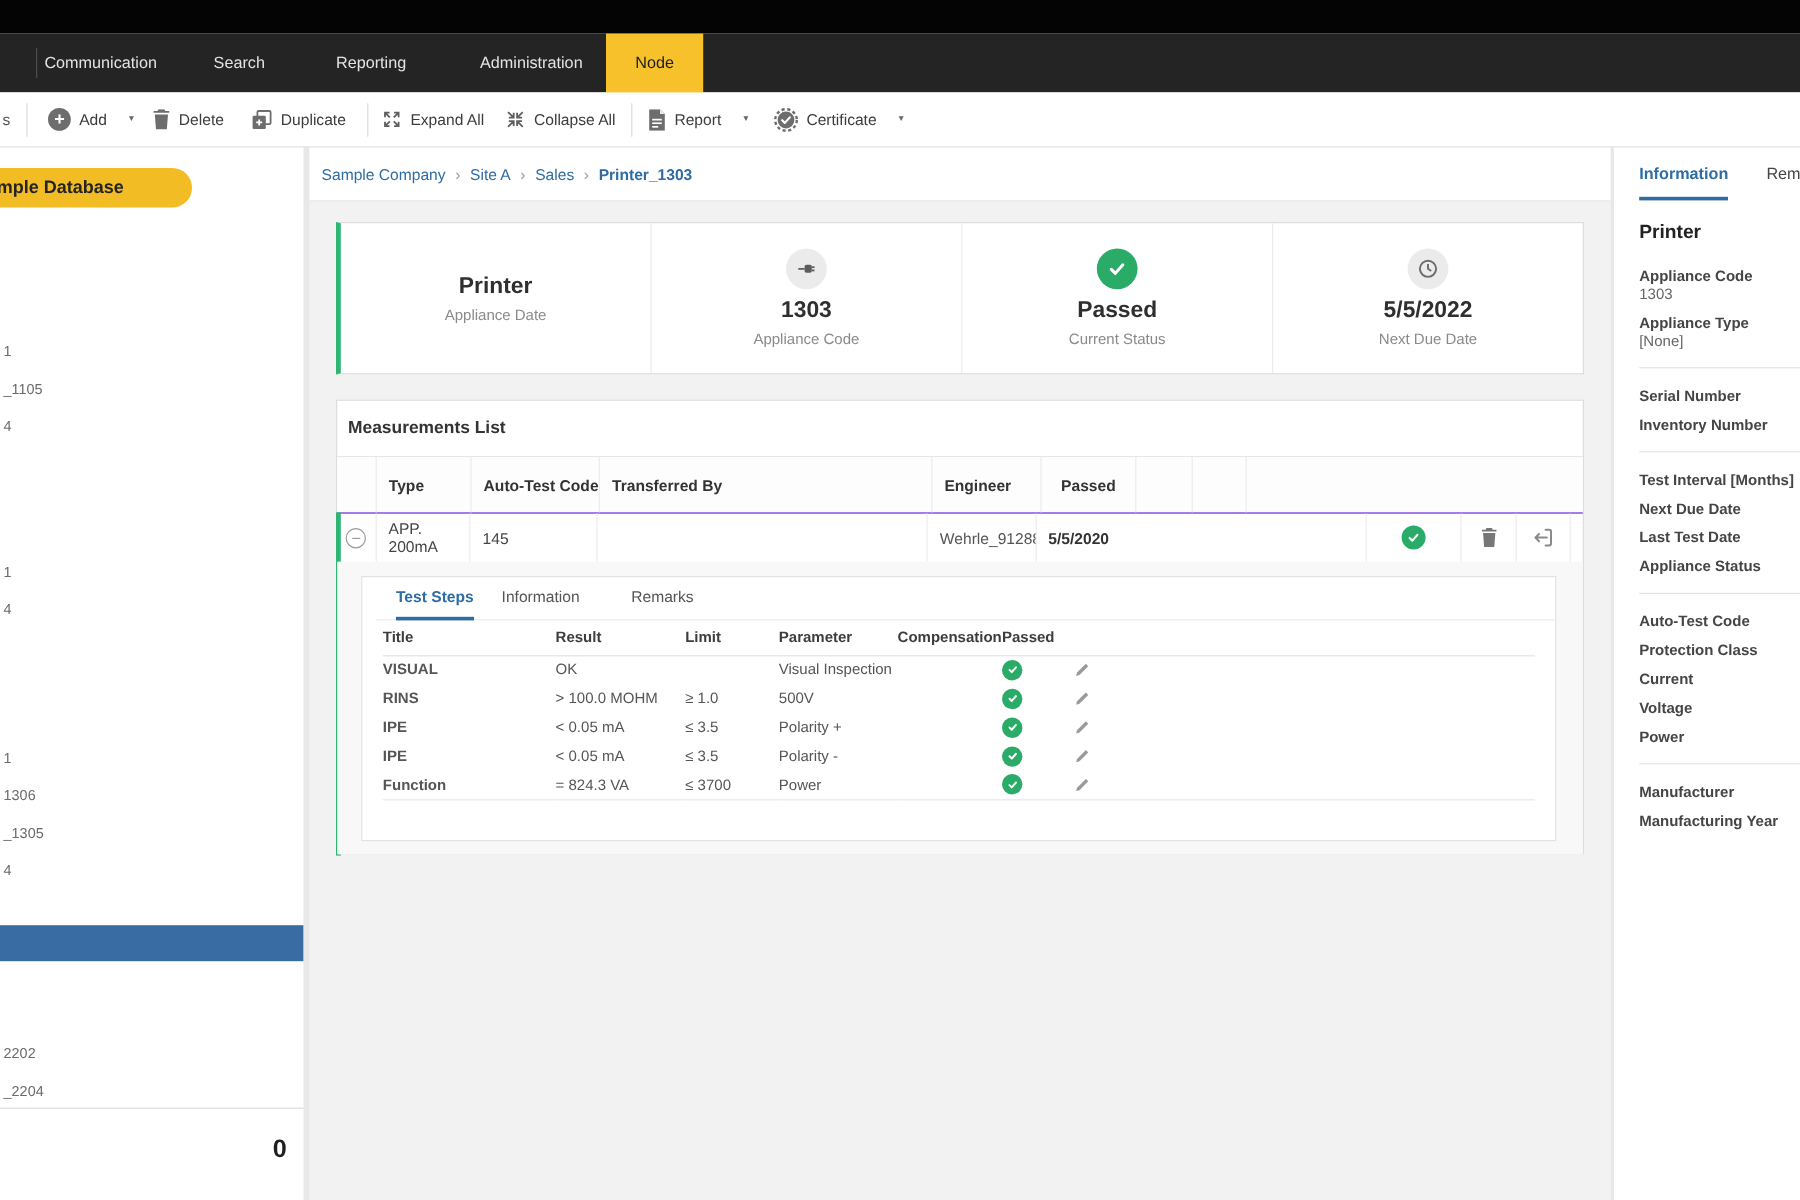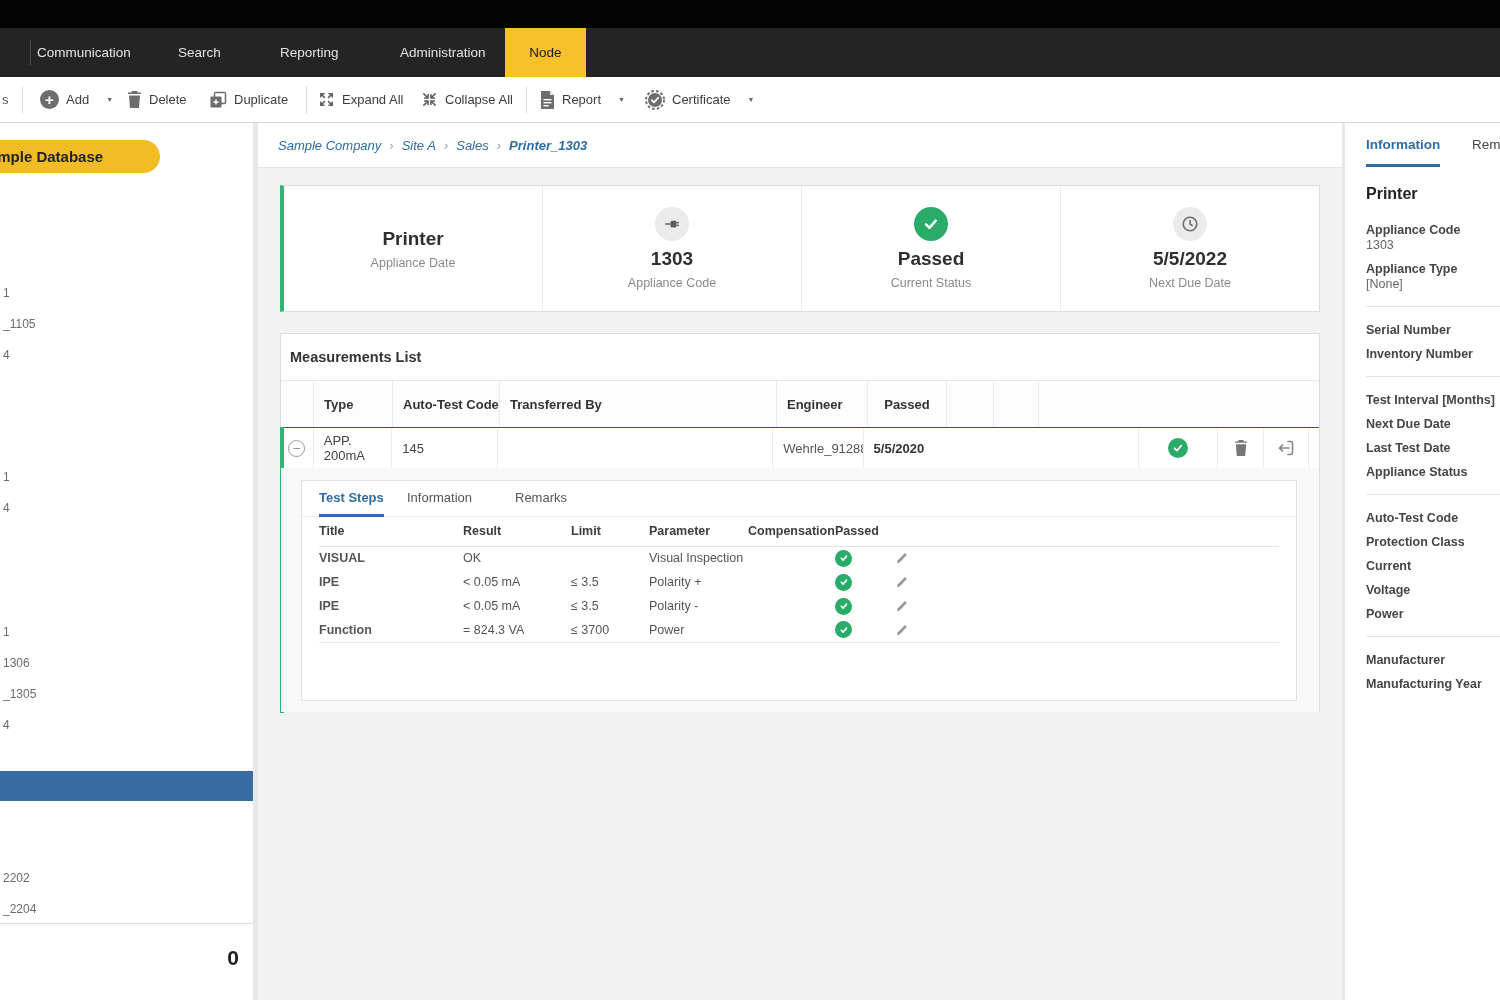--- a/index.html
+++ b/index.html
@@ -27,21 +27,21 @@
   .db-pill { position:absolute; left:-78px; top:17px; width:238px; height:33px; background:#f2bc24; border-radius:17px; text-align:center; line-height:33px; font-weight:bold; font-size:15px; color:#242424; cursor:pointer; }
   .tree-frag { position:absolute; left:3px; font-size:12px; color:#6b6b6b; line-height:14px; cursor:pointer; }
   .sel-row { position:absolute; left:0; top:648px; width:253px; height:30px; background:#3a6ca4; cursor:pointer; }
   .sb-footer { position:absolute; left:0; top:800px; width:253px; height:77px; background:#fff; border-top:1px solid #dcdcdc; }
   .sb-count { position:absolute; right:14px; top:22px; font-size:21px; font-weight:bold; color:#1f1f1f; }
   .vgap1 { position:absolute; left:253px; top:123px; width:5px; height:877px; background:#e8e8e8; }
   .vgap2 { position:absolute; left:1342px; top:123px; width:3px; height:877px; background:#e8e8e8; }
 
   
   .main { position:absolute; left:258px; top:123px; width:1084px; height:877px; background:#f2f2f2; }
-  .breadcrumb { position:absolute; left:0; top:0; width:1084px; height:45px; background:#fff; border-bottom:1px solid #e3e3e3; display:flex; align-items:center; padding-left:20px; font-size:13px;font-style:italic; }
+  .breadcrumb { position:absolute; left:0; top:0; width:1084px; height:45px; background:#fff; border-bottom:1px solid #e3e3e3; display:flex; align-items:center; padding-left:10px; font-size:13px; }
   .bc-link { color:#2e6da4; cursor:pointer; }
   .bc-link.current { font-weight:bold; }
   .bc-chev { color:#9b9b9b; padding:0 8px; font-size:13px; }
 
   
   .sum-card { position:absolute; left:22px; top:62px; width:1040px; height:127px; background:#fff; border:1px solid #ddd; border-left:4px solid #2eb573; display:flex; }
   .sum-sec { flex:1; display:flex; flex-direction:column; align-items:center; justify-content:center; border-right:1px solid #ececec; }
   .sum-sec:last-child { border-right:none;align-items:center; }
   .sum-icon { width:34px; height:34px; border-radius:50%; background:#ebebeb; display:flex; align-items:center; justify-content:center; margin-bottom:7px; }
   .sum-icon.green { background:#2aab67; }
@@ -61,21 +61,21 @@
   .w-tog{width:33px;} .w-type{width:79px;} .w-atc{width:107px;} .w-trans{width:277px;}
   .w-eng{width:91px;} .w-date{width:278px;} .w-pass{width:79px;} .w-del{width:47px;} .w-exit{width:45px;}
   .eng-val{ color:#555; }
   .date-val{ font-weight:bold; color:#333; }
   .toggle-circ { width:17px; height:17px; border:1px solid #9a9a9a; border-radius:50%; color:#8a8a8a; font-size:12px; line-height:15px; text-align:center; cursor:pointer; }
   .chk { width:20px; height:20px; border-radius:50%; background:#2aab67; display:flex; align-items:center; justify-content:center; }
   .chk.small { width:17px; height:17px; }
 
   
   .expansion { position:absolute; left:0; top:134px; width:1038px; height:244px; background:#f8f8f8; }
-  .steps-panel { position:absolute; left:20px; top:12px; width:996px; height:221px; background:#fff; border:1px solid #e2e2e2; }
+  .steps-panel { position:absolute; left:20px; top:12px; width:996px; height:221px; background:#fff; border:1px solid #e2e2e2;padding-left:11px; }
   .stabs { height:36px; border-bottom:1px solid #ececec; position:relative; }
   .stab { position:absolute; top:0; height:36px; line-height:34px; font-size:13px; color:#555; cursor:pointer; }
   .stab.active { color:#2e6da4; font-weight:bold; border-bottom:3px solid #2e6da4; }
   .steps-table { position:absolute; left:17px; top:36px; width:960px; border-collapse:collapse; font-size:12.5px; }
   .steps-table th { text-align:left; font-size:12.5px; color:#3d3d3d; height:29px; border-bottom:1px solid #e3e3e3; font-weight:bold; }
   .steps-table td { height:24px; color:#555; }
   .steps-table tr:last-child td { border-bottom:1px solid #e8e8e8; }
   .st-title { width:144px; font-weight:bold; color:#333; }
   .st-res { width:108px; } .st-lim { width:78px; } .st-par { width:99px; } .st-comp { width:87px; } .st-pass { width:60px; }
 
@@ -342,70 +342,87 @@
                       <svg width="10" height="10" viewBox="0 0 16 16">
                         <path d="M3.6 8.4l3 3 5.6-6.4" stroke="#fff" stroke-width="2.6" fill="none" stroke-linecap="round" stroke-linejoin="round"></path>
                       </svg>
                     </span>
                   </td>
                 <td><span><svg width="14" height="14" viewBox="0 0 16 16">
                         <path fill="#9a9a9a" d="M2 14l.9-3.2 8.4-8.4 2.3 2.3-8.4 8.4z"></path>
                       </svg></span></td>
               </tr>
               <tr>
-                <td class="st-title">IPE</td>
-                <td>&lt; 0.05 mA</td>
-                <td>≤ 3.5</td>
-                <td>Polarity +</td>
+                <td class="st-title">RINS</td>
+                <td>&gt; 100.0 MOHM</td>
+                <td>≥ 1.0</td>
+                <td>500V</td>
                 <td></td>
                 <td>
                     <span class="chk small">
                       <svg width="10" height="10" viewBox="0 0 16 16">
                         <path d="M3.6 8.4l3 3 5.6-6.4" stroke="#fff" stroke-width="2.6" fill="none" stroke-linecap="round" stroke-linejoin="round"></path>
                       </svg>
                     </span>
                   </td>
                 <td><span><svg width="14" height="14" viewBox="0 0 16 16">
                         <path fill="#9a9a9a" d="M2 14l.9-3.2 8.4-8.4 2.3 2.3-8.4 8.4z"></path>
                       </svg></span></td>
               </tr>
               <tr>
                 <td class="st-title">IPE</td>
                 <td>&lt; 0.05 mA</td>
                 <td>≤ 3.5</td>
-                <td>Polarity -</td>
+                <td>Polarity +</td>
                 <td></td>
                 <td>
                     <span class="chk small">
                       <svg width="10" height="10" viewBox="0 0 16 16">
                         <path d="M3.6 8.4l3 3 5.6-6.4" stroke="#fff" stroke-width="2.6" fill="none" stroke-linecap="round" stroke-linejoin="round"></path>
                       </svg>
                     </span>
                   </td>
                 <td><span><svg width="14" height="14" viewBox="0 0 16 16">
                         <path fill="#9a9a9a" d="M2 14l.9-3.2 8.4-8.4 2.3 2.3-8.4 8.4z"></path>
                       </svg></span></td>
               </tr>
               <tr>
-                <td class="st-title">Function</td>
-                <td>= 824.3 VA</td>
-                <td>≤ 3700</td>
-                <td>Power</td>
+                <td class="st-title">IPE</td>
+                <td>&lt; 0.05 mA</td>
+                <td>≤ 3.5</td>
+                <td>Polarity -</td>
                 <td></td>
                 <td>
                     <span class="chk small">
                       <svg width="10" height="10" viewBox="0 0 16 16">
                         <path d="M3.6 8.4l3 3 5.6-6.4" stroke="#fff" stroke-width="2.6" fill="none" stroke-linecap="round" stroke-linejoin="round"></path>
                       </svg>
                     </span>
                   </td>
                 <td><span><svg width="14" height="14" viewBox="0 0 16 16">
                         <path fill="#9a9a9a" d="M2 14l.9-3.2 8.4-8.4 2.3 2.3-8.4 8.4z"></path>
                       </svg></span></td>
               </tr>
+              <tr>
+                <td class="st-title">Function</td>
+                <td>= 824.3 VA</td>
+                <td>≤ 3700</td>
+                <td>Power</td>
+                <td></td>
+                <td>
+                    <span class="chk small">
+                      <svg width="10" height="10" viewBox="0 0 16 16">
+                        <path d="M3.6 8.4l3 3 5.6-6.4" stroke="#fff" stroke-width="2.6" fill="none" stroke-linecap="round" stroke-linejoin="round"></path>
+                      </svg>
+                    </span>
+                  </td>
+                <td><span><svg width="14" height="14" viewBox="0 0 16 16">
+                        <path fill="#9a9a9a" d="M2 14l.9-3.2 8.4-8.4 2.3 2.3-8.4 8.4z"></path>
+                      </svg></span></td>
+              </tr>
             </tbody>
           </table>
         </div>
       </div>
     </section>
   </main>
 
   <aside class="rpanel">
     <span class="rp-tab active" style="left:21px">Information</span>
     <span class="rp-tab" style="left:127px">Remarks</span>

